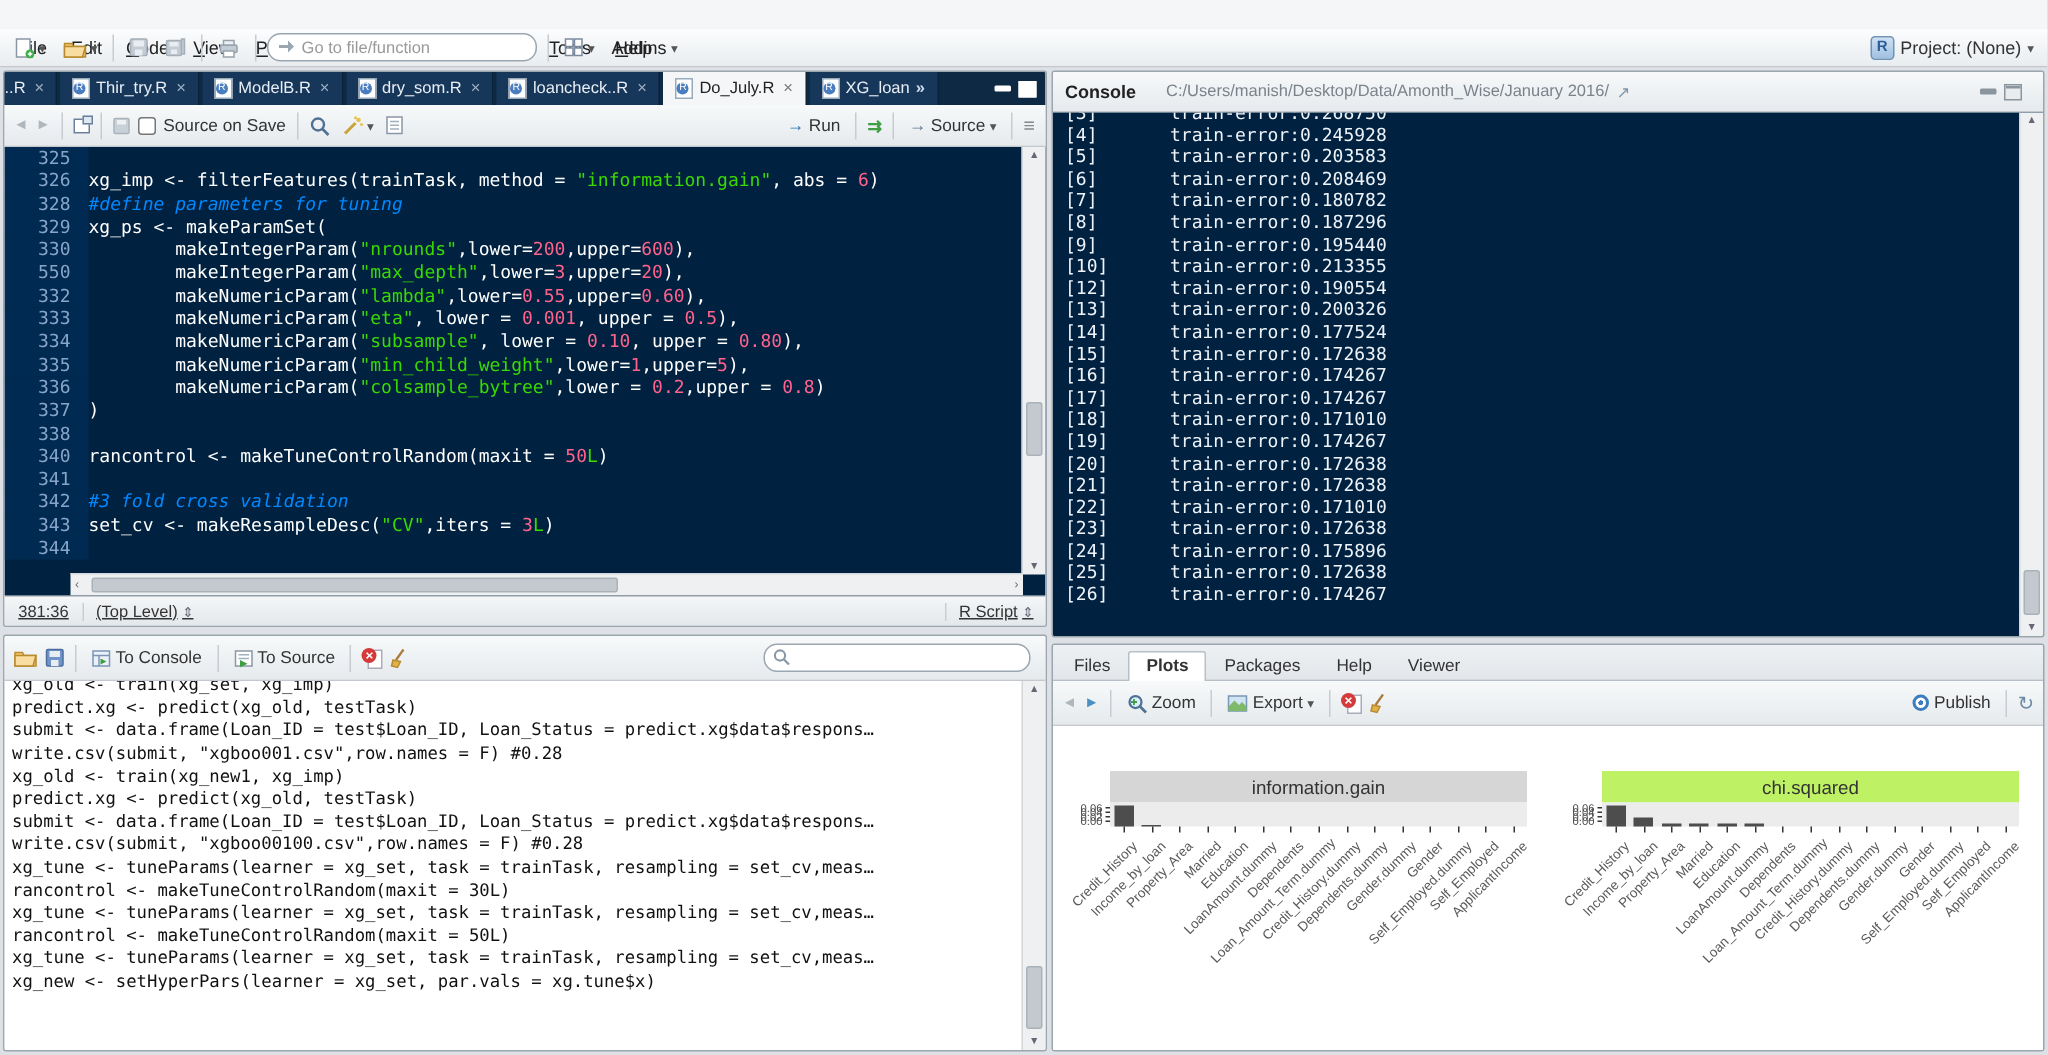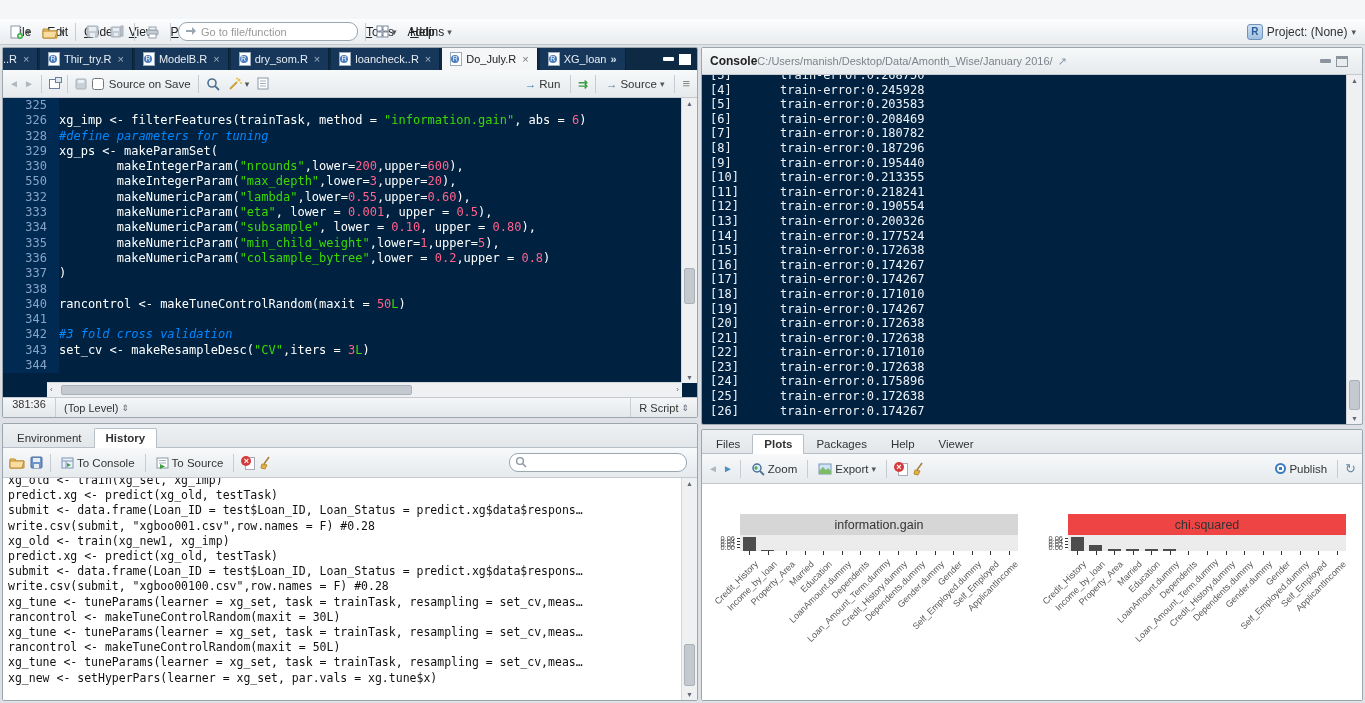--- a/index.html
+++ b/index.html
@@ -51,28 +51,28 @@
   .tok-s{color:var(--c-string,#3ad900);}
   .tok-n{color:var(--c-number,#ff628c);}
   .tok-c{color:var(--c-comment,#0088ff);font-style:italic;}
   .vscroll{position:absolute;top:0;right:0;width:15px;background:#eef0f2;border-left:1px solid #d4d8db;display:flex;flex-direction:column;align-items:center;}
   .vscroll .sar{font-size:7px;color:#667;padding:2px 0;}
   .vthumb{position:absolute;left:2px;right:2px;background:#c3c9cf;border:1px solid #aab2b9;border-radius:2px;}
   #code-vscroll{bottom:14px;}
   #code-hscroll{position:absolute;left:44px;right:15px;bottom:0;height:14px;background:#eef0f2;border-top:1px solid #d4d8db;}
   #code-hscroll .sar{position:absolute;top:2px;font-size:8px;color:#667;}
   .hthumb{position:absolute;top:2px;bottom:2px;left:14px;width:55%;background:#c3c9cf;border:1px solid #aab2b9;border-radius:2px;}
-  .src-status{height:19px;background:linear-gradient(#f4f6f8,#e4e8eb);border-top:1px solid #c3c9ce;display:flex;font-size:11px;color:#333;flex:none;}
+  .src-status{height:19px;background:linear-gradient(#f4f6f8,#e4e8eb);border-top:1px solid #c3c9ce;display:flex;align-items:center;font-size:11px;color:#333;flex:none;text-decoration:underline;}
   #status-pos{width:52px;text-align:center;border-right:1px solid #c9ced3;}
   .status-sel{display:flex;align-items:center;gap:3px;padding:0 8px;}
   .updn{font-size:9px;color:#667;}
   #status-type{margin-left:auto;border-left:1px solid #c9ced3;}
   
   .pane-header{height:26px;background:linear-gradient(#f7f9fa,#e6eaed);border-bottom:1px solid #c3c9ce;display:flex;align-items:center;padding:0 8px;flex:none;}
-  .pane-title{font-weight:bold;font-size:12px;color:#222;margin-right:0;}
+  .pane-title{font-weight:bold;font-size:12px;color:#222;margin-right:20px;}
   .console-path{font-size:11px;color:#7b838a;white-space:nowrap;overflow:hidden;}
   .path-arrow{color:#7f98ac;font-size:11px;margin-left:5px;}
   #console-body{flex:1;position:relative;background:var(--editor-bg,#002240);overflow:hidden;}
   #console-lines{font-family:"DejaVu Sans Mono","Liberation Mono",monospace;font-size:12px;line-height:14.6px;color:var(--console-text,#eef3f9);padding-left:8px;margin-top:-7px;}
   .con-line{display:flex;white-space:pre;}
   .con-idx{width:70px;flex:none;}
   #console-vscroll{bottom:0;}
   
   .tabbar{height:23px;background:linear-gradient(#eef1f3,#e2e6ea);border-bottom:1px solid #b8c0c7;display:flex;align-items:flex-end;padding-left:2px;flex:none;}
   .ltab{padding:3px 11px 4px;font-size:11.5px;color:#333;border:1px solid transparent;border-bottom:none;margin-bottom:-1px;cursor:default;white-space:nowrap;}
@@ -420,21 +420,20 @@
       <div id="console-body">
         <div id="console-lines">
             <div class="con-line"><span class="con-idx">[3]</span><span>train-error:0.268750</span></div>
             <div class="con-line"><span class="con-idx">[4]</span><span>train-error:0.245928</span></div>
             <div class="con-line"><span class="con-idx">[5]</span><span>train-error:0.203583</span></div>
             <div class="con-line"><span class="con-idx">[6]</span><span>train-error:0.208469</span></div>
             <div class="con-line"><span class="con-idx">[7]</span><span>train-error:0.180782</span></div>
             <div class="con-line"><span class="con-idx">[8]</span><span>train-error:0.187296</span></div>
             <div class="con-line"><span class="con-idx">[9]</span><span>train-error:0.195440</span></div>
             <div class="con-line"><span class="con-idx">[10]</span><span>train-error:0.213355</span></div>
-            <div class="con-line"><span class="con-idx">[11]</span><span>train-error:0.218241</span></div>
             <div class="con-line"><span class="con-idx">[12]</span><span>train-error:0.190554</span></div>
             <div class="con-line"><span class="con-idx">[13]</span><span>train-error:0.200326</span></div>
             <div class="con-line"><span class="con-idx">[14]</span><span>train-error:0.177524</span></div>
             <div class="con-line"><span class="con-idx">[15]</span><span>train-error:0.172638</span></div>
             <div class="con-line"><span class="con-idx">[16]</span><span>train-error:0.174267</span></div>
             <div class="con-line"><span class="con-idx">[17]</span><span>train-error:0.174267</span></div>
             <div class="con-line"><span class="con-idx">[18]</span><span>train-error:0.171010</span></div>
             <div class="con-line"><span class="con-idx">[19]</span><span>train-error:0.174267</span></div>
             <div class="con-line"><span class="con-idx">[20]</span><span>train-error:0.172638</span></div>
             <div class="con-line"><span class="con-idx">[21]</span><span>train-error:0.172638</span></div>
@@ -446,24 +445,20 @@
           </div>
         <div id="console-vscroll" class="vscroll">
           <span class="sar">▲</span>
           <span class="vthumb" style="bottom:14px;height:28px;"></span>
           <span class="sar" style="position:absolute;bottom:0;">▼</span>
         </div>
       </div>
     </div>
 
     <div id="env-pane" class="pane">
-      <div class="tabbar" id="env-tabs">
-          <div class="ltab">Environment</div>
-          <div class="ltab active">History</div>
-        </div>
       <div class="pane-toolbar">
         <svg width="16" height="13">
             <path d="M1 3h5l1 2h8v7H1z" fill="#f3c96d" stroke="#b98a2e"></path>
             <path d="M1 5h14l-2 7H1z" fill="#f8dca0" stroke="#b98a2e"></path>
           </svg>
         <svg width="13" height="13">
             <rect x="1" y="1" width="11" height="11" rx="1" fill="#6f94c9" stroke="#4c6da0"></rect>
             <rect x="3" y="2" width="7" height="4" fill="#e8edf1"></rect>
             <rect x="4" y="8" width="5" height="4" fill="#e8edf1"></rect>
           </svg>
@@ -628,21 +623,21 @@
                   </div>
                   <div class="ylab-ticks">
                     <i></i>
                     <i></i>
                     <i></i>
                     <i></i>
                   </div>
                 </div>
               </div>
               <div class="facet-main">
-                <div class="facet-strip" style="background: #ef4444;">chi.squared</div>
+                <div class="facet-strip" style="background: #bef264;">chi.squared</div>
                 <div class="facet-panel">
                   <div class="bar" style="left: 2.78px; width: 12.9733px; height: 14px; background: rgb(77, 77, 77);"></div>
                   <div class="bar" style="left: 21.3133px; width: 12.9733px; height: 6px; background: rgb(77, 77, 77);"></div>
                   <div class="bar" style="left: 39.8467px; width: 12.9733px; height: 2px; background: rgb(77, 77, 77);"></div>
                   <div class="bar" style="left: 58.38px; width: 12.9733px; height: 2px; background: rgb(77, 77, 77);"></div>
                   <div class="bar" style="left: 76.9133px; width: 12.9733px; height: 2px; background: rgb(77, 77, 77);"></div>
                   <div class="bar" style="left: 95.4467px; width: 12.9733px; height: 2px; background: rgb(77, 77, 77);"></div>
                 </div>
                 <div class="tickrow">
                   <span class="xtick" style="left: 9.26667px;"></span>

